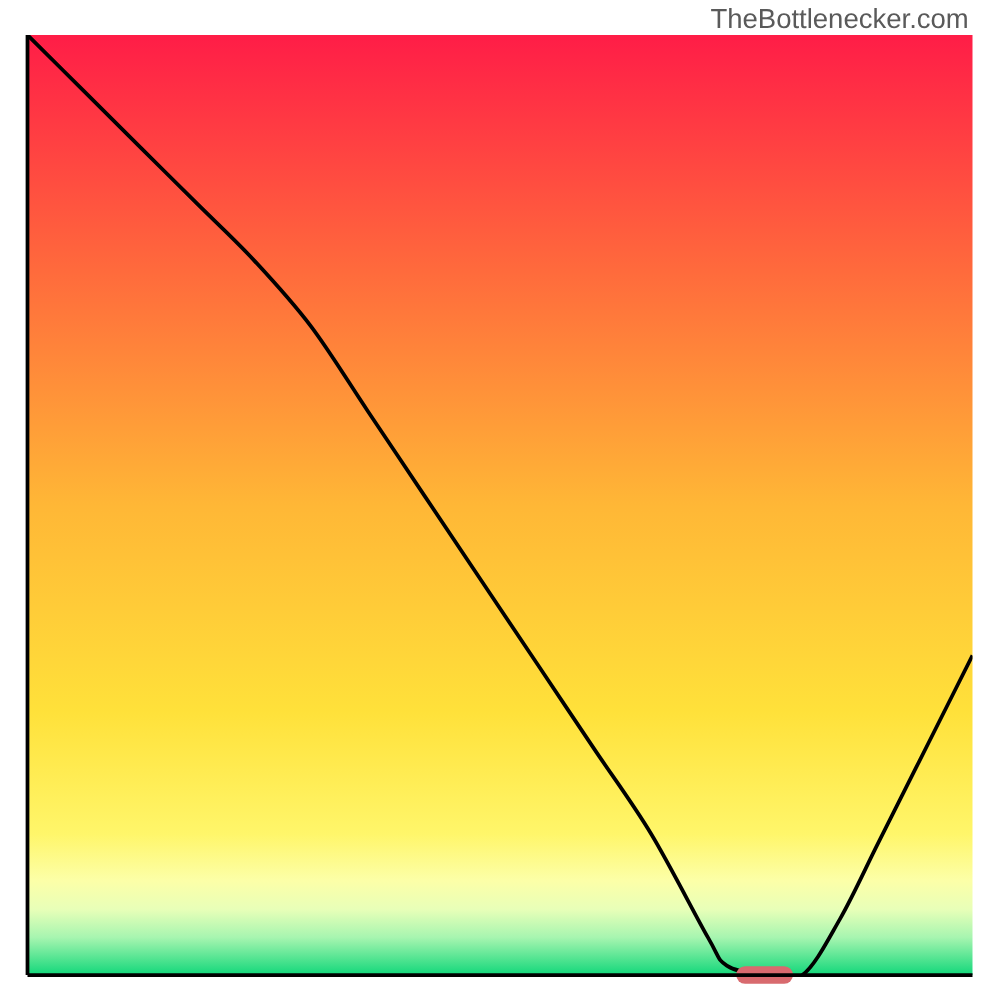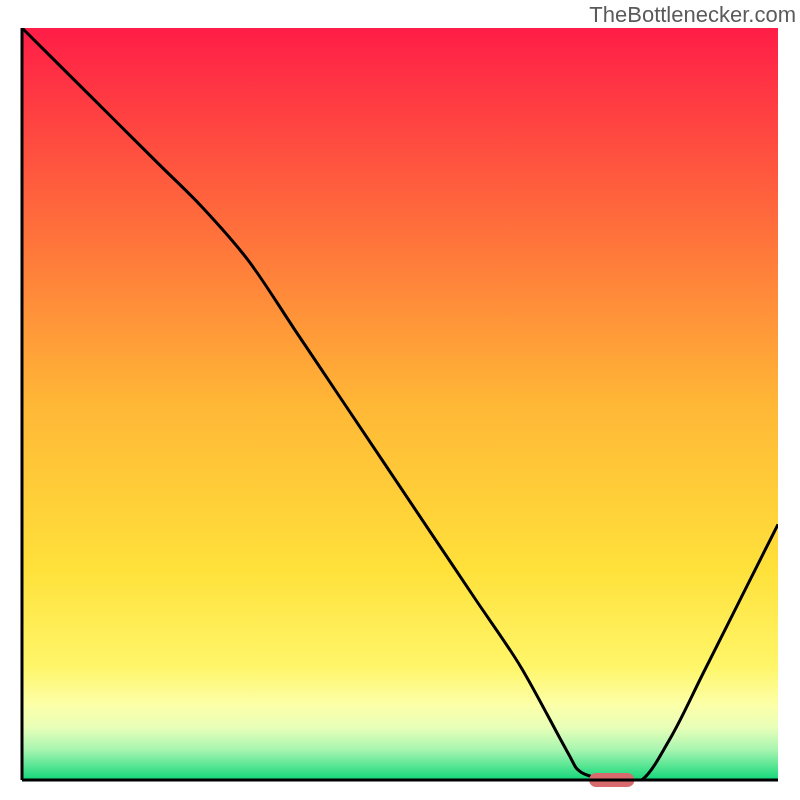--- a/index.html
+++ b/index.html
@@ -1,17 +1,17 @@
 <!DOCTYPE html>
 <html><head>
 <meta charset="utf-8">
 <style>
 html,body{margin:0;padding:0;width:800px;height:800px;background:#fff;font-family:Arial,Helvetica,sans-serif}
 .wrap{position:relative;width:800px;height:800px}
-.attr{position:absolute;top:2px;right:4px;font-size:22px;color:#5a5a5a;font-weight:400}
+.attr{position:absolute;top:2px;right:25px;font-size:22px;color:#5a5a5a;font-weight:400}
 svg{display:block}
 </style>
 </head>
 <body>
 
 <div class="wrap">
   <div class="attr">TheBottlenecker.com</div>
   <svg id="plot" width="800" height="800" viewBox="0 0 800 800">
     <defs>
       <linearGradient id="bg-grad" x1="0" y1="0" x2="0" y2="1">

